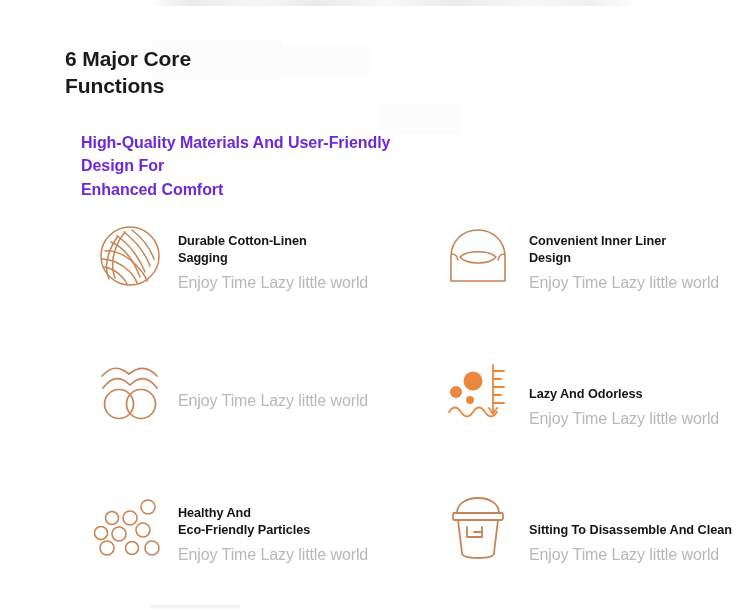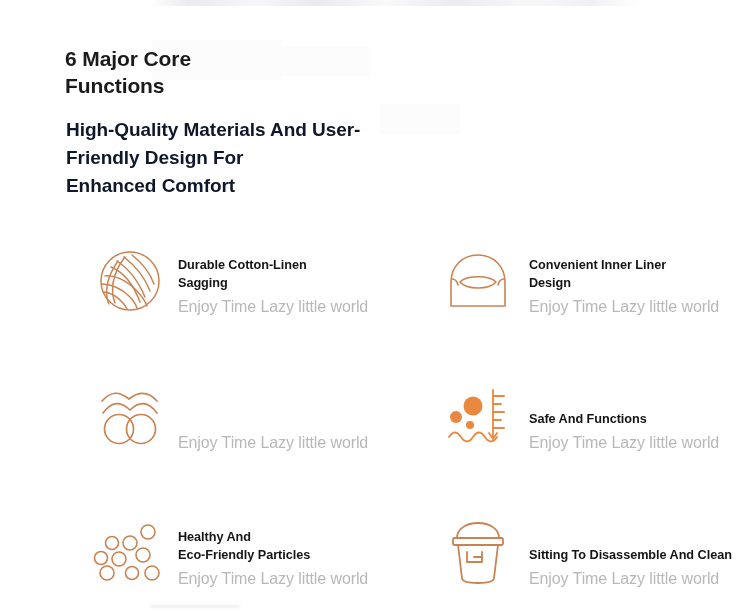--- a/index.html
+++ b/index.html
@@ -68,44 +68,44 @@
   }
   .headline {
     margin: 0;
     font-size: 21px;
     font-weight: bold;
     line-height: 1.28;
     color: #1b1b1b;
     letter-spacing: -0.1px;
   }
   .subhead {
-    margin: 1px;
+    margin: 16px;
     padding-top: 15px;
-    font-size: 19px;
+    font-size: 16px;
     font-weight: bold;
     line-height: 1.47;
-    color: #0f172a;
+    color: #6d28d9;
     letter-spacing: -0.05px;
     max-width: 340px;
   }
 
   
   .features {
     position: absolute;
     left: 0;
     top: 182px;
     width: 750px;
     display: grid;
     grid-template-columns: 375px 375px;
     grid-template-rows: 136px 136px 136px;
   }
   .feature {
     position: relative;
     display: flex;
-    align-items: flex-end;
+    align-items: center;
   }
   .feature .icon-wrap {
     flex: 0 0 auto;
     width: 74px;
     height: 74px;
     margin-left: 93px;
     margin-top: 11px;
     display: flex;
     align-items: center;
     justify-content: center;
@@ -235,21 +235,21 @@
           <path d="M45 8  L56 8"></path>
           <path d="M45 16 L53 16"></path>
           <path d="M45 24 L56 24"></path>
           <path d="M45 32 L53 32"></path>
           <path d="M45 40 L56 40"></path>
           <path d="M41 45 L45 51 L49 45"></path>
           <path d="M1 49 C5 43, 9 43, 13 49 C17 55, 21 55, 25 49 C29 43, 33 43, 37 49 C41 55, 45 55, 49 49"></path>
         </svg>
       </div>
       <div class="text-wrap">
-        <p class="f-title">Safe And Functions</p>
+        <p class="f-title">Lazy And Odorless</p>
         <p class="f-sub">Enjoy Time Lazy little world</p>
       </div>
     </div>
 
     <div class="feature left">
       <div class="icon-wrap">
         <svg width="70" height="60" viewBox="0 0 70 60" fill="none" stroke="#c98352" stroke-width="1.6">
           <circle cx="53" cy="9" r="7"></circle>
           <circle cx="17" cy="20" r="6.5"></circle>
           <circle cx="35" cy="20" r="7"></circle>

